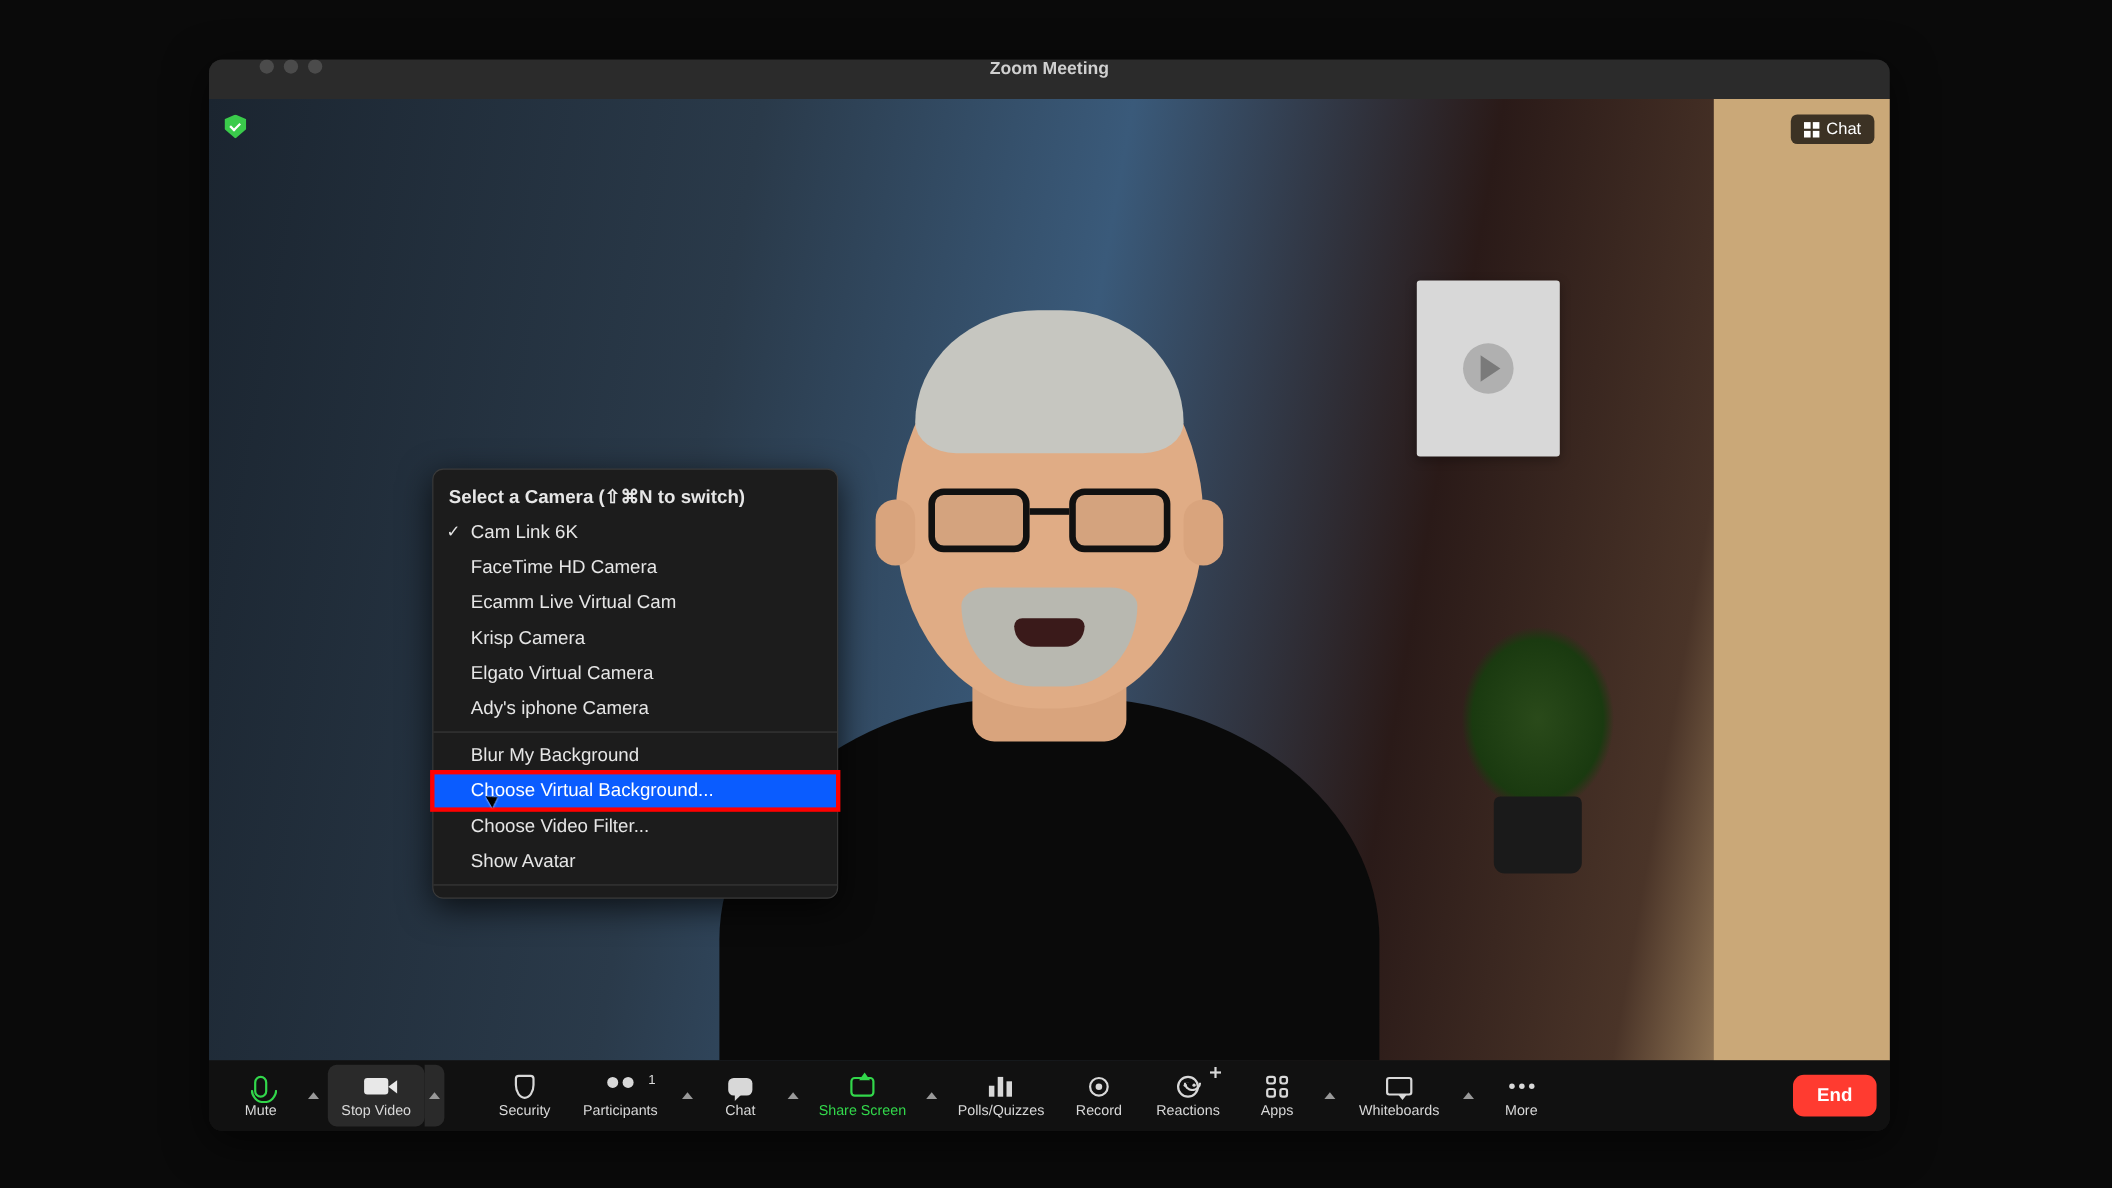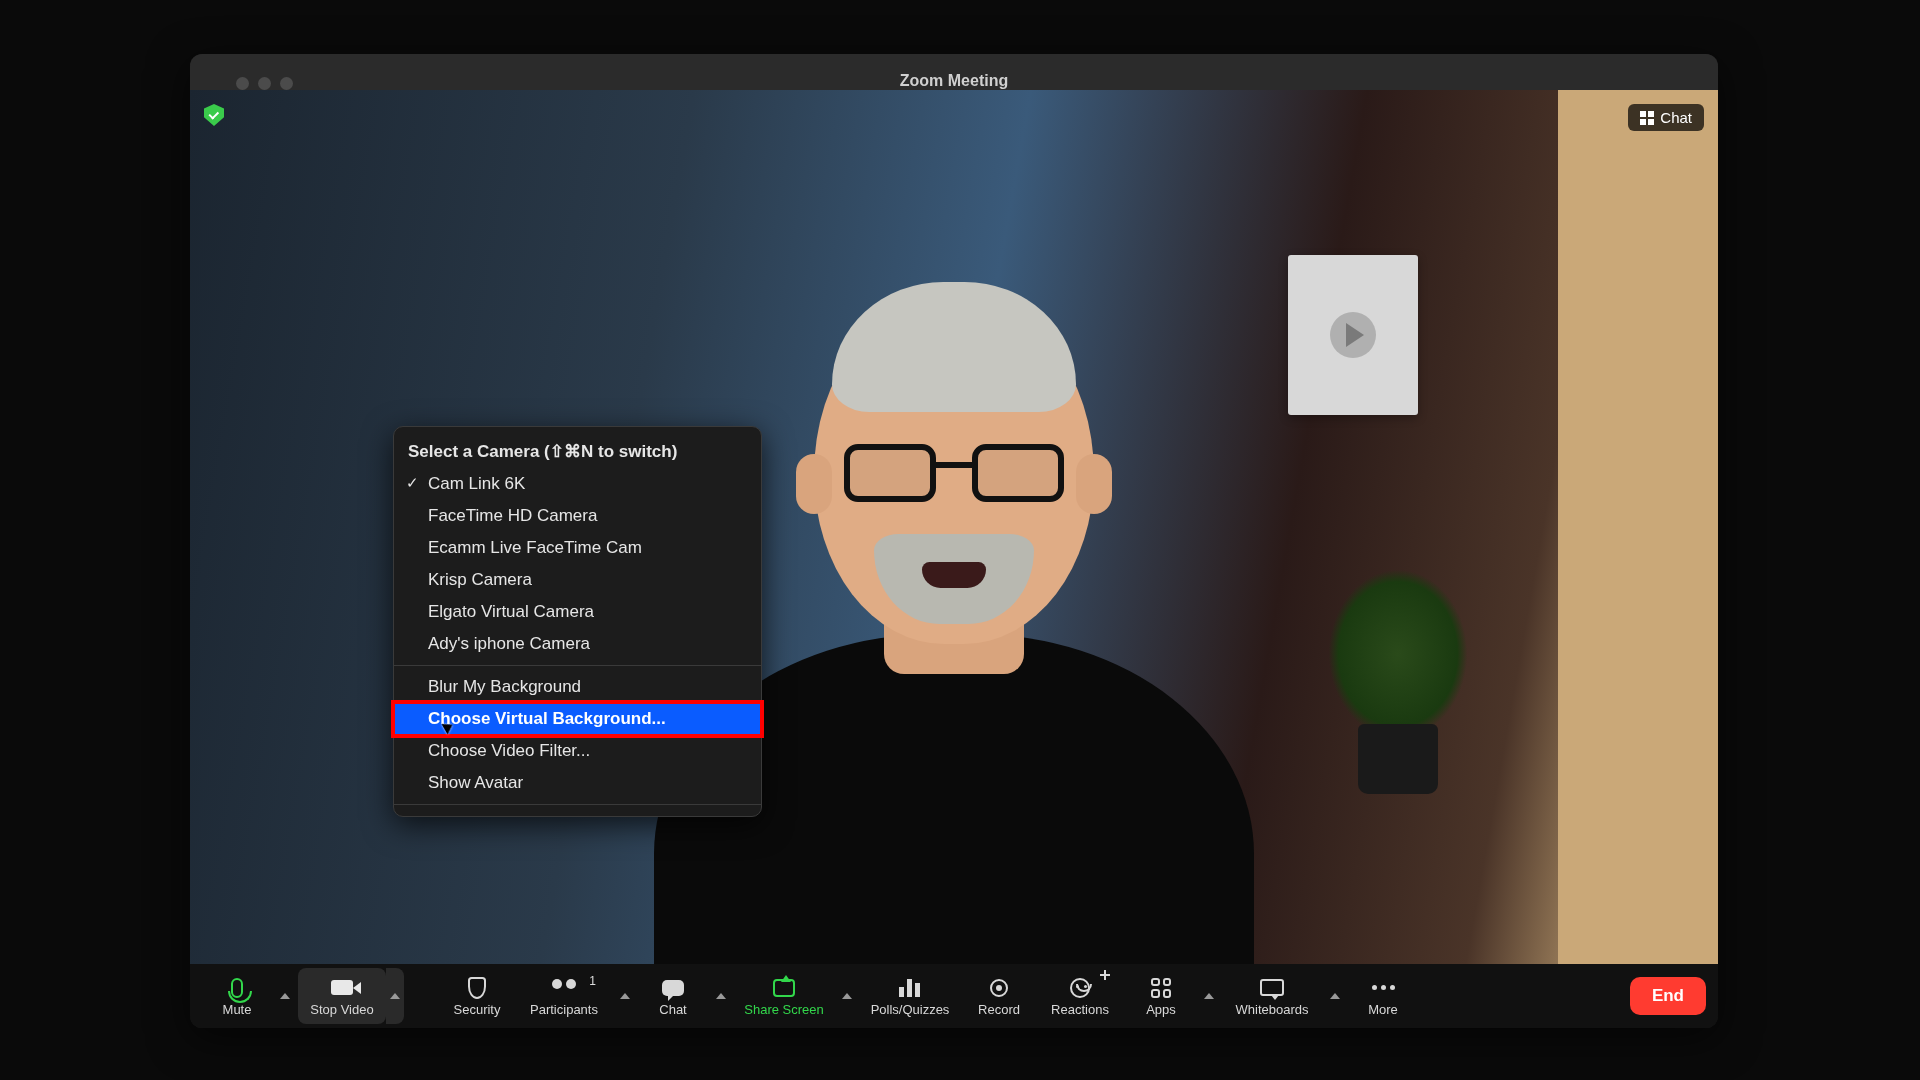--- a/index.html
+++ b/index.html
@@ -14,21 +14,21 @@
     background: #1a1a1a;
     border-radius: 12px;
     overflow: hidden;
     box-shadow: 0 10px 40px rgba(0,0,0,0.6);
   }
 
   .titlebar {
     height: 36px;
     background: #2b2b2b;
     display: flex;
-    align-items: flex-end;
+    align-items: flex-start;
     position: relative;
     padding-left: 32px;
   }
   .traffic-lights {
     display: flex;
     gap: 9px;
     padding-left: 14px;
   }
   .tl { width: 13px; height: 13px; border-radius: 50%; background: #4b4b4b; }
   .titlebar-title {
@@ -274,21 +274,20 @@
     margin: 5px 0;
   }
   .popup-item.highlight {
     background: #0a5cff;
     color: #fff;
   }
   .popup-item.annotated {
     outline: 4px solid #ff0000;
     outline-offset: -1px;
     z-index: 2;
-    font-weight: bold;
   }
   .popup-item.annotated::after {
     content: "";
     position: absolute;
     left: 50px;
     top: 18px;
     width: 0; height: 0;
     border-left: 9px solid #000;
     border-top: 6px solid transparent;
     border-bottom: 6px solid transparent;
@@ -513,21 +512,21 @@
           <span></span>
           <span></span>
         </div>
       <span>Chat</span>
     </div>
 
     <div class="popup">
       <div class="popup-header">Select a Camera (⇧⌘N to switch)</div>
       <div class="popup-item checked">Cam Link 6K</div>
       <div class="popup-item">FaceTime HD Camera</div>
-      <div class="popup-item">Ecamm Live FaceTime Cam</div>
+      <div class="popup-item">Ecamm Live Virtual Cam</div>
       <div class="popup-item">Krisp Camera</div>
       <div class="popup-item">Elgato Virtual Camera</div>
       <div class="popup-item">Ady's iphone Camera</div>
       <div class="popup-sep"></div>
       <div class="popup-item">Blur My Background</div>
       <div class="popup-item highlight annotated">Choose Virtual Background...</div>
       <div class="popup-item">Choose Video Filter...</div>
       <div class="popup-item">Show Avatar</div>
       <div class="popup-sep"></div>
     </div>

